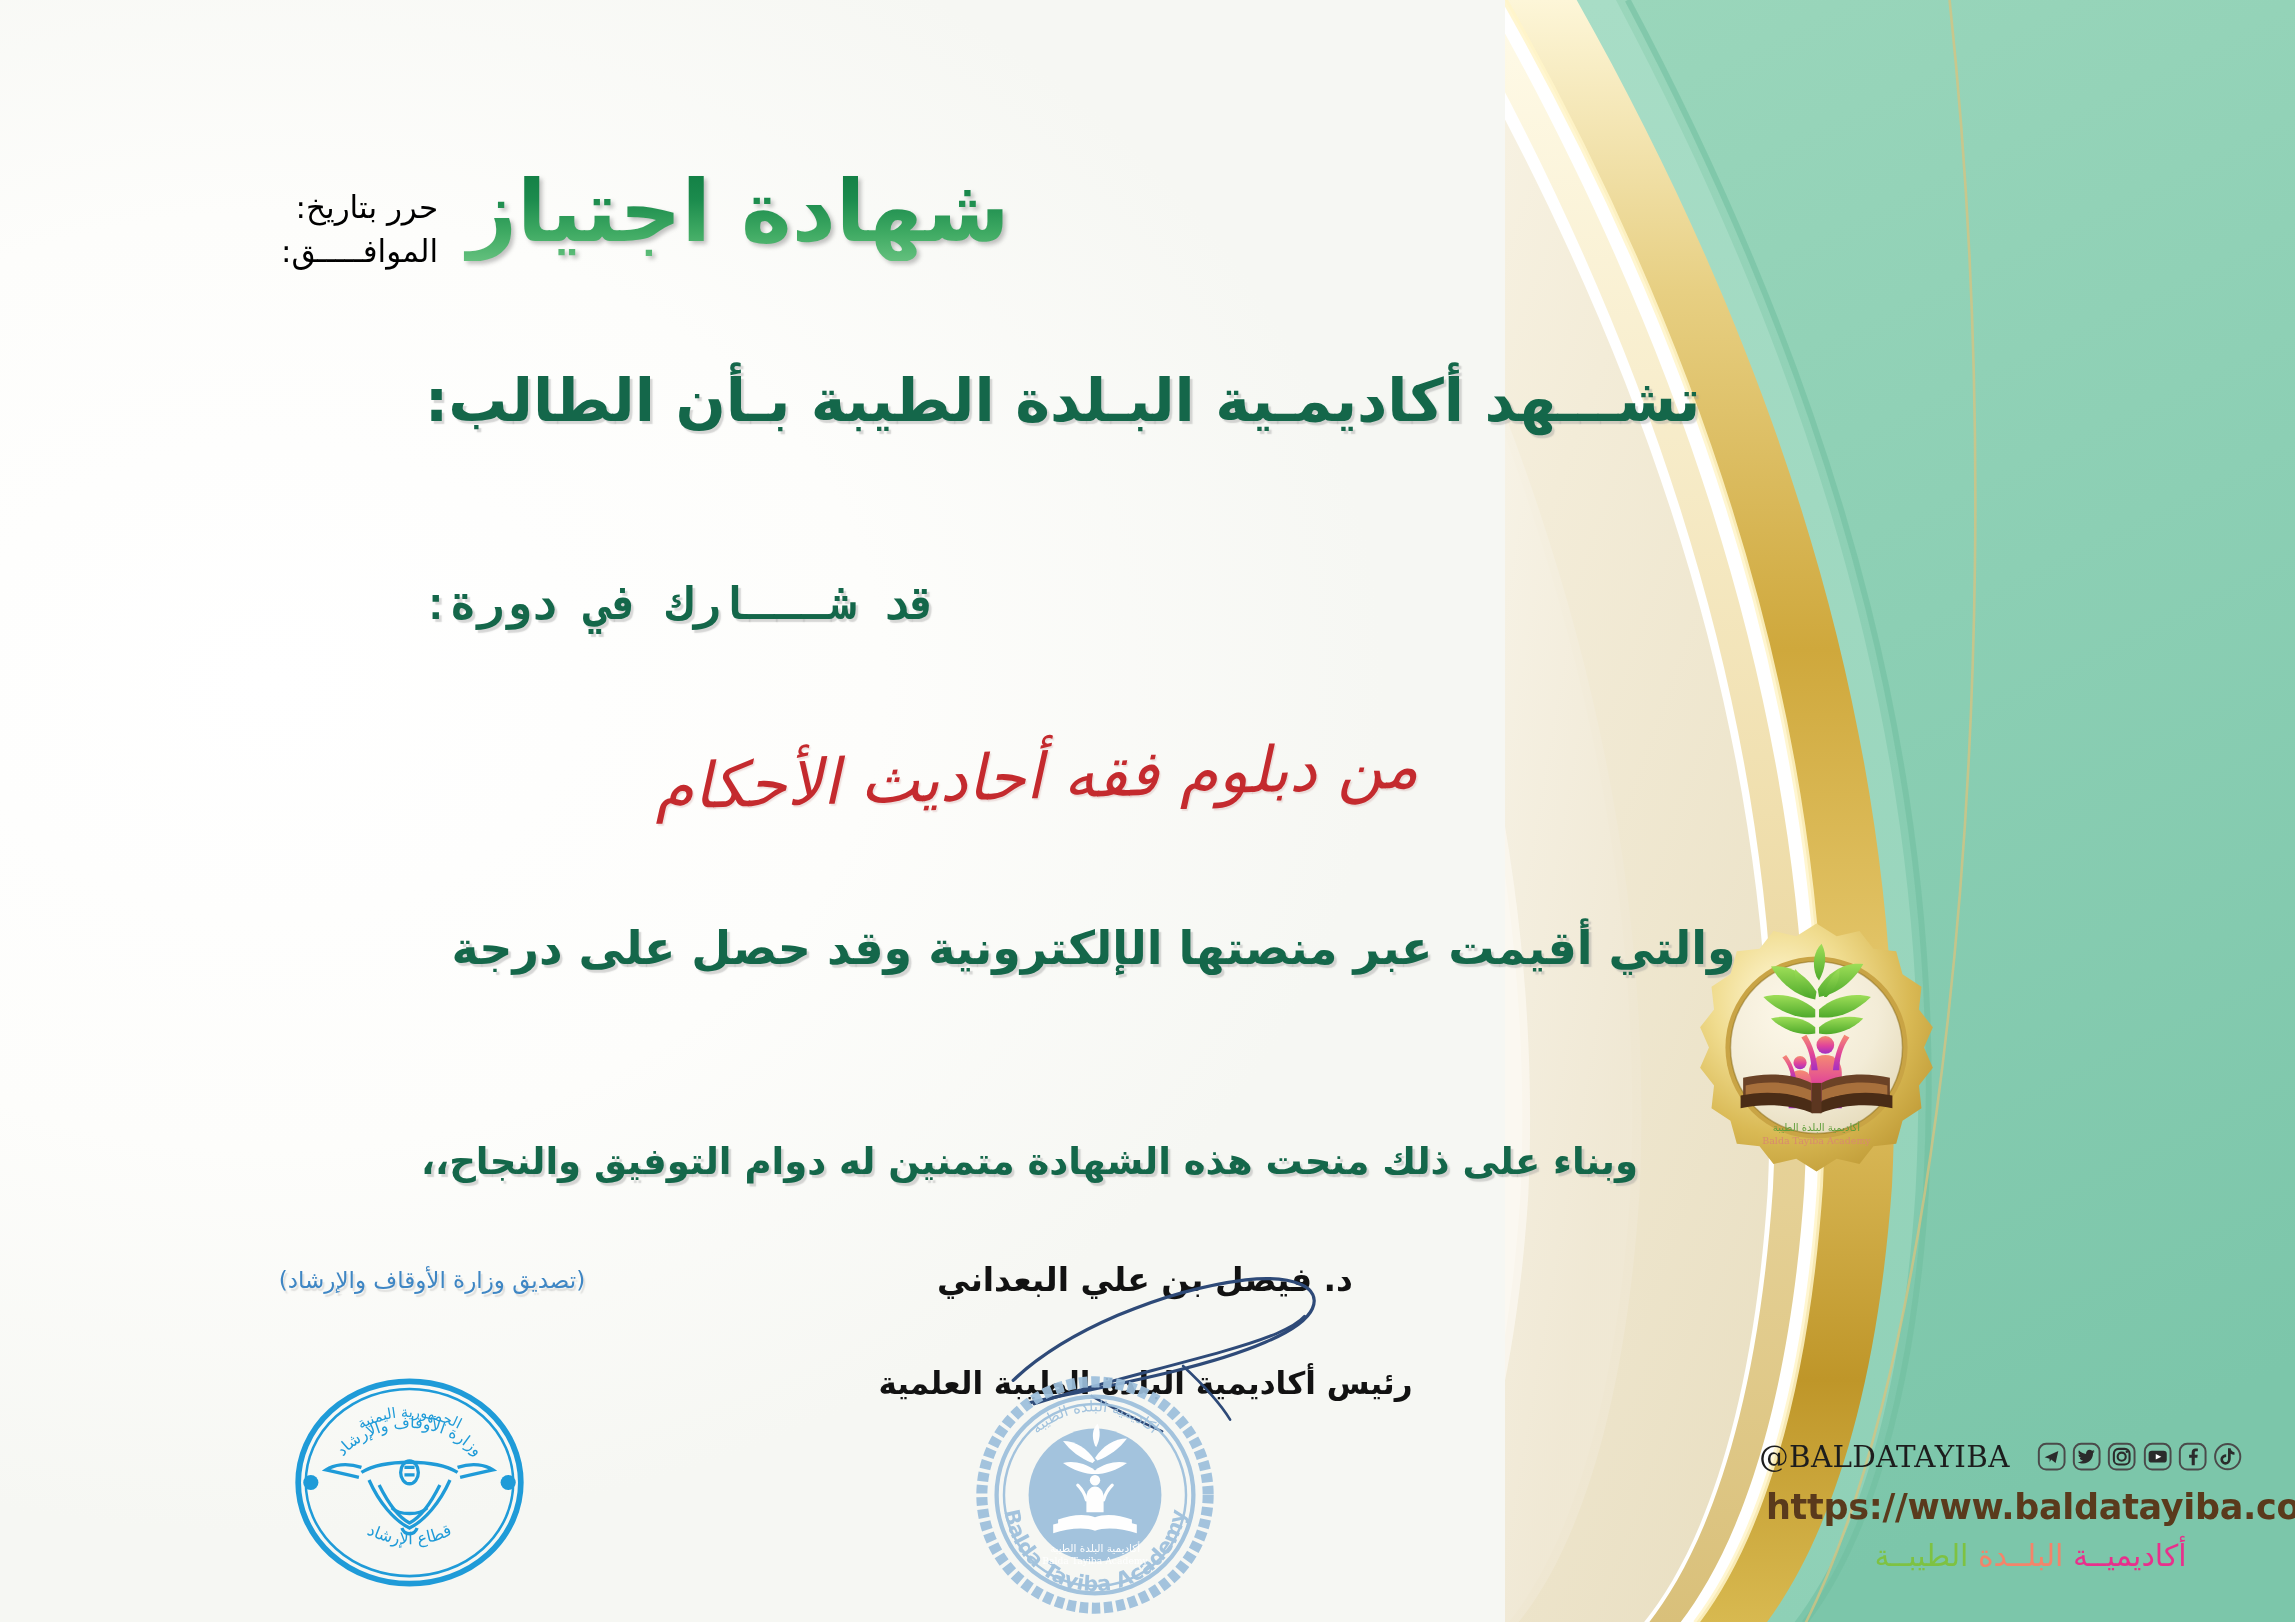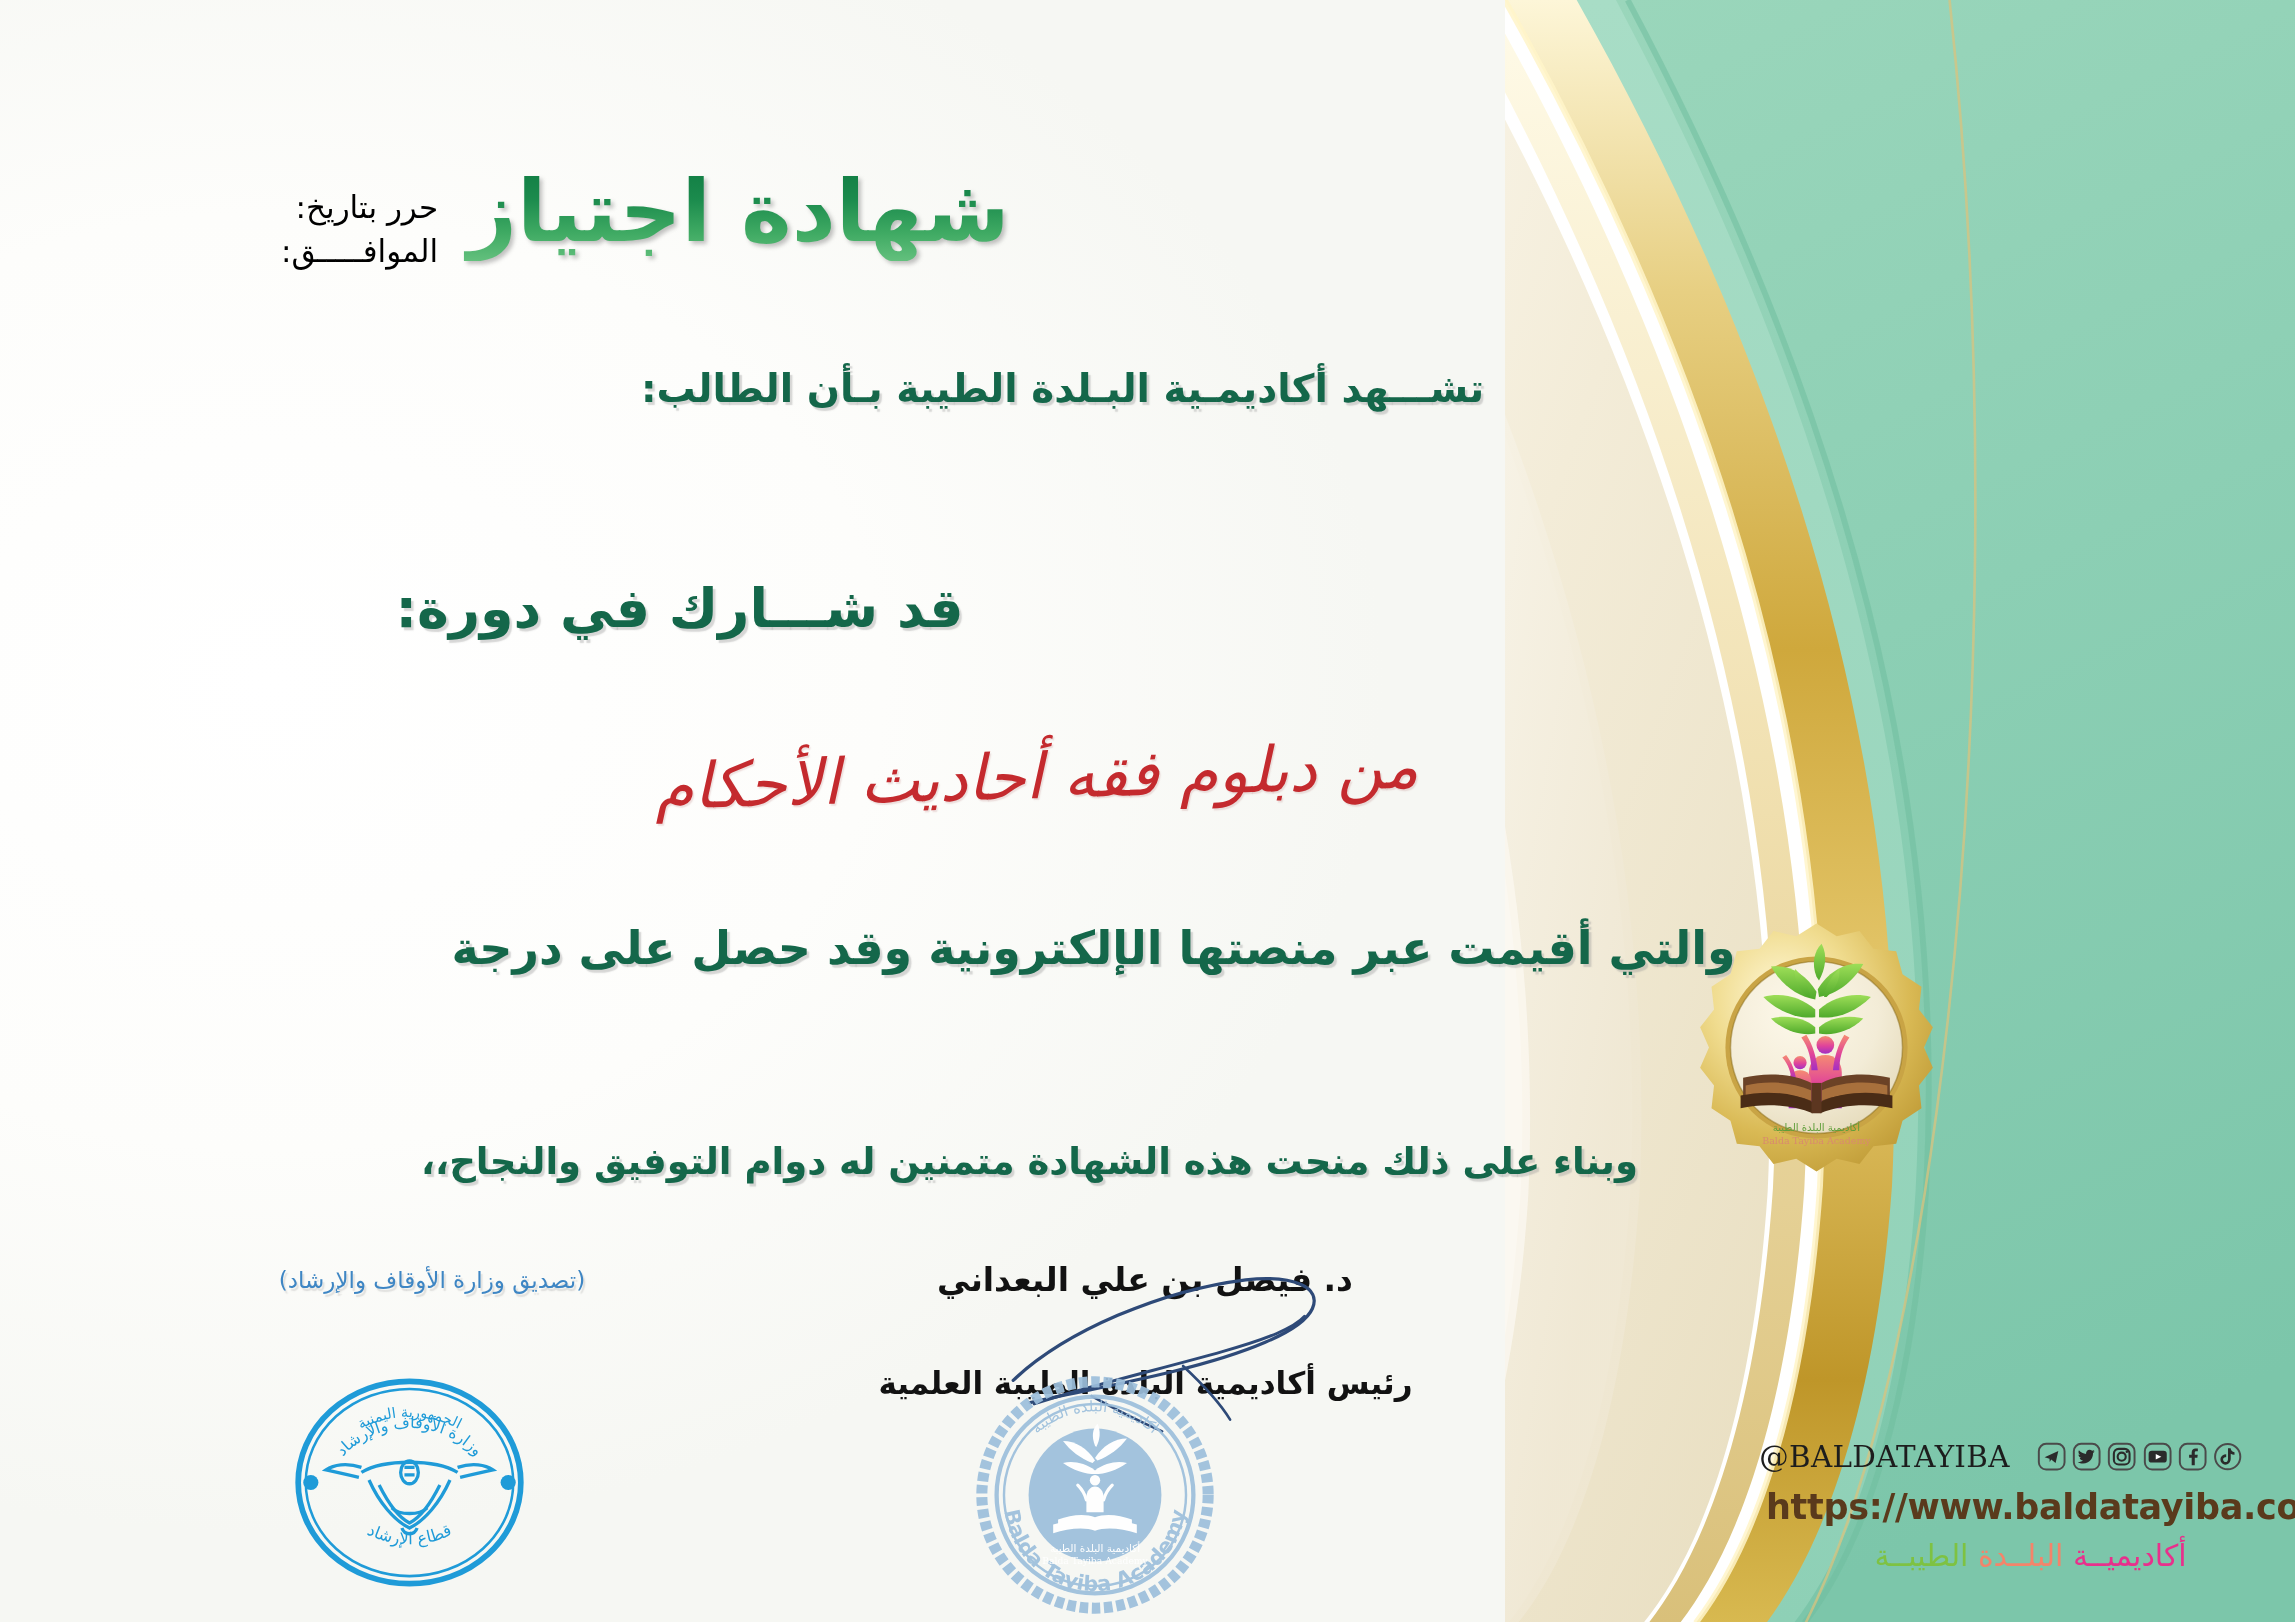--- a/index.html
+++ b/index.html
@@ -51,22 +51,22 @@
     padding-right:818px;
     letter-spacing:0;
   }
 
   .green-line {
     position:absolute; direction:rtl; color:#14674a;
     font-weight:700; white-space:nowrap;
     text-shadow:2.6px 3.3px 1.3px rgba(150,150,150,.38);
   }
 
-  .l-student  { left:0; right:0; top:366px;  text-align:center; padding-right:170px; font-size:39px; letter-spacing:1.3px; }
-  .l-course   { left:0; right:0; top:577px;  text-align:center; padding-right:936px; font-size:54px; letter-spacing:1.3px; }
+  .l-student  { left:0; right:0; top:366px;  text-align:center; padding-right:170px; font-size:59px; letter-spacing:1.3px; }
+  .l-course   { left:0; right:0; top:577px;  text-align:center; padding-right:936px; font-size:45px; letter-spacing:1.3px;font-family:Liberation Mono, monospace; }
   .l-platform { left:0; right:0; top:921px; text-align:center; padding-right:108px; font-size:46px; letter-spacing:0.7px; }
   .l-closing  { left:0; right:0; top:1140px; text-align:center; padding-right:236px; font-size:37px; letter-spacing:0px; }
 
   
   .course-name {
     position:absolute; left:0; right:0; top:737px;
     text-align:center; padding-right:222px;
     direction:rtl; color:#c42a2e;
     font-family:"DejaVu Serif","Liberation Serif",serif;
     font-size:63px; font-weight:400; font-style:italic;

